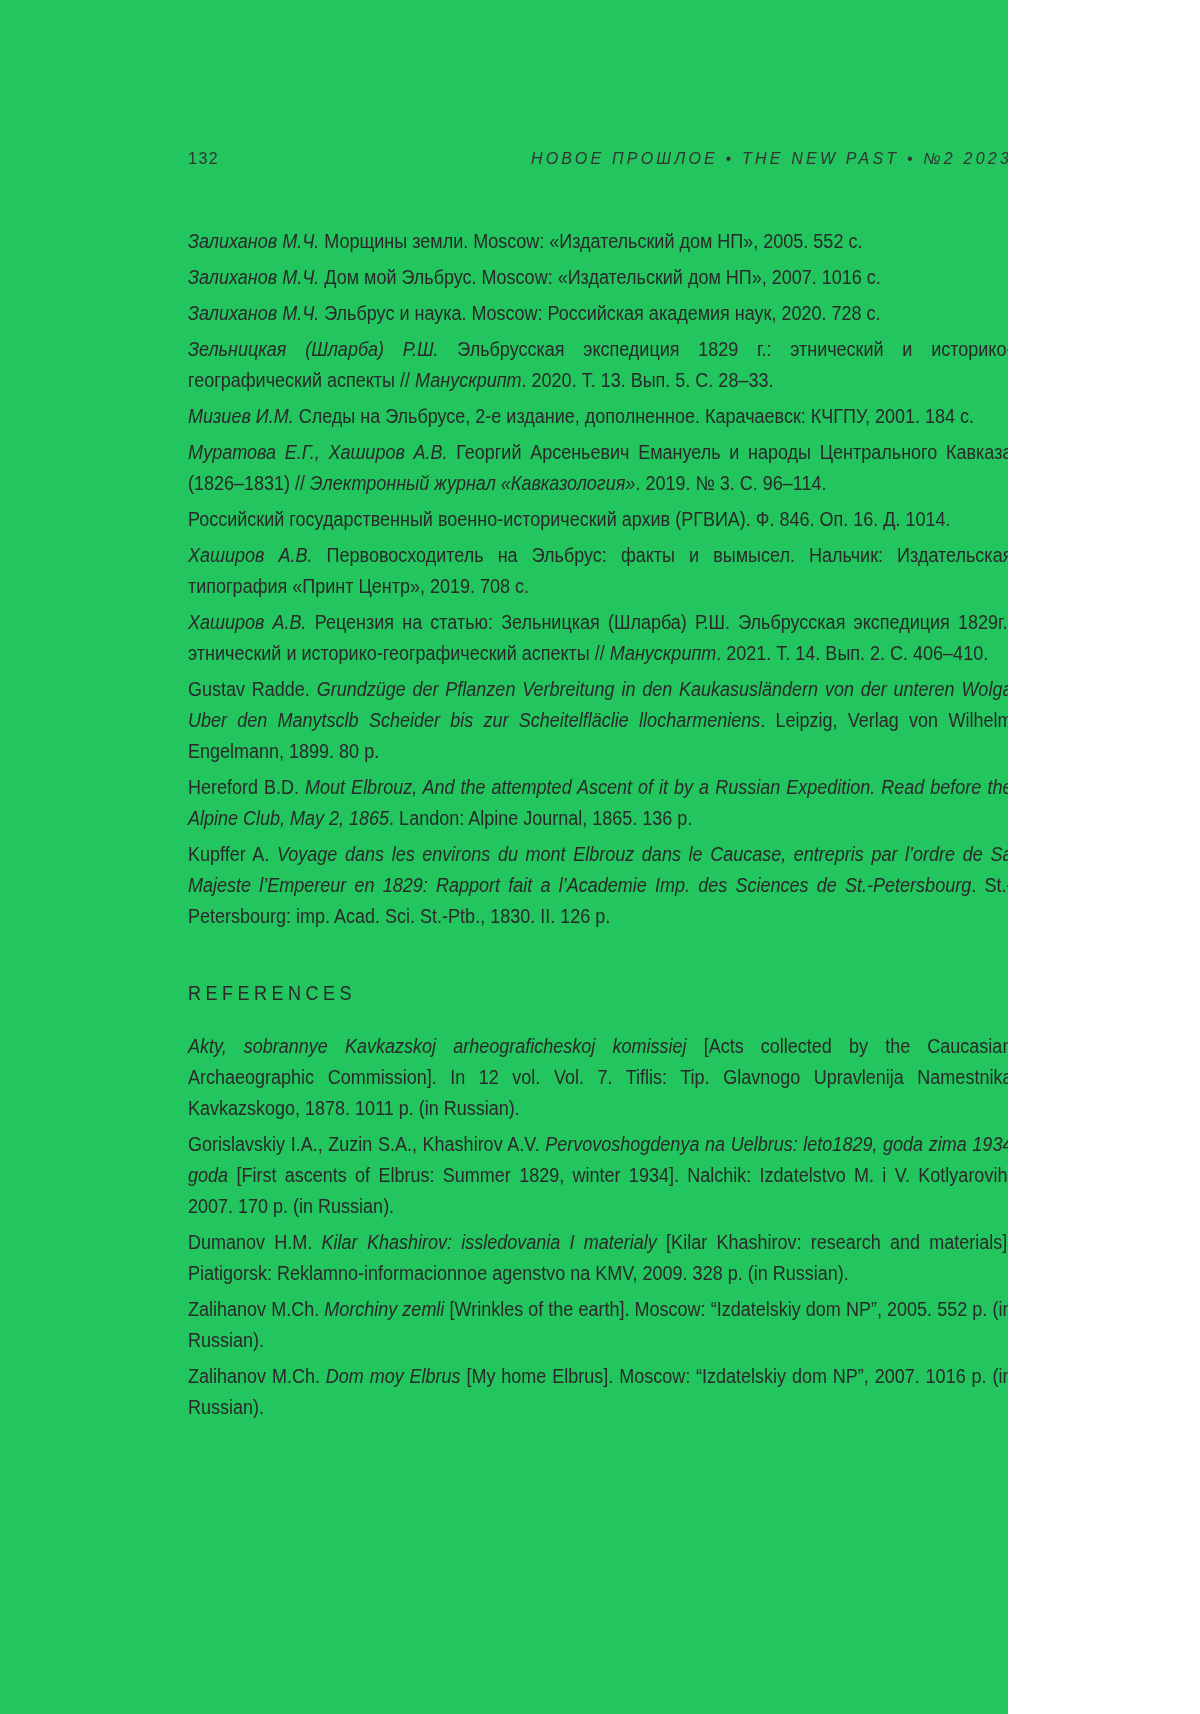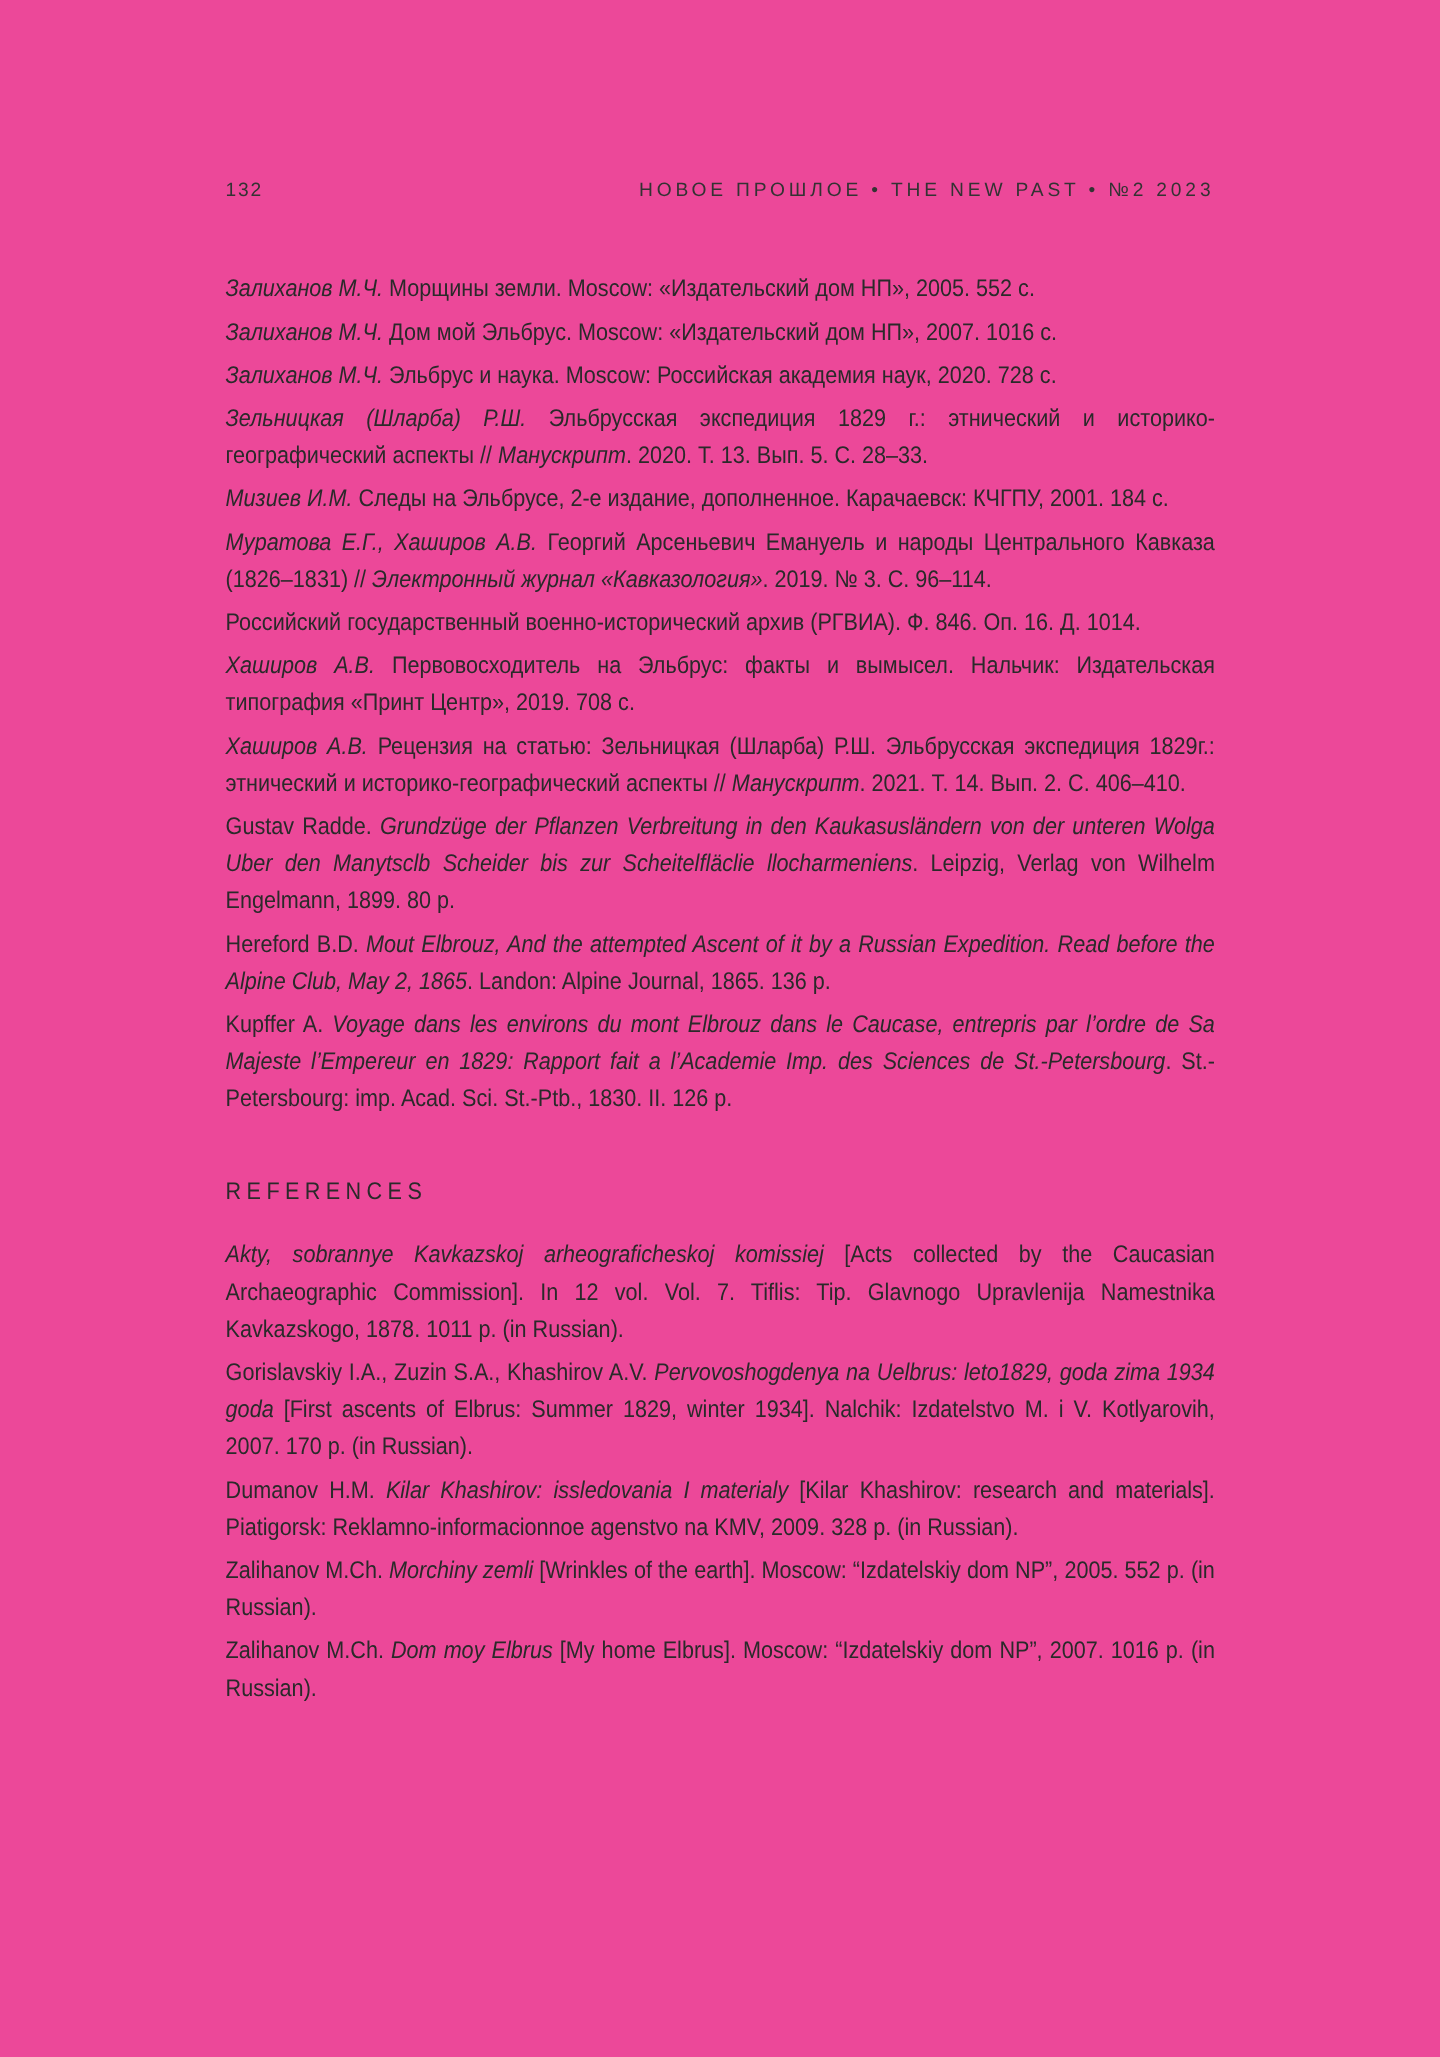--- a/index.html
+++ b/index.html
@@ -1,37 +1,37 @@
 <!DOCTYPE html>
 <html><head>
 <meta charset="utf-8">
 <style>
   html,body{margin:0;padding:0;background:#ffffff;}
   .page{
     position:relative;
-    width:1200px;
+    width:1008px;
     height:1714px;
-    background:#ec4899;
+    background:#22c55e;
     overflow:hidden;
     font-family:"Liberation Sans","DejaVu Sans",sans-serif;
     color:#2a2a2a;
   }
   .header{
     position:absolute;
     left:188px;
     top:150px;
     width:824px;
     display:flex;
     justify-content:space-between;
     align-items:baseline;
     font-size:16px;
     color:#333333;
   }
   .page-num{letter-spacing:1.5px;}
-  .running-head{letter-spacing:3.2px;white-space:nowrap;}
+  .running-head{letter-spacing:3.2px;white-space:nowrap;font-style:italic;}
   .main{
     position:absolute;
     left:188px;
     top:226px;
     width:916px;
     transform:scaleX(0.9);
     transform-origin:left top;
   }
   .refs{display:block;}
   .ref{

